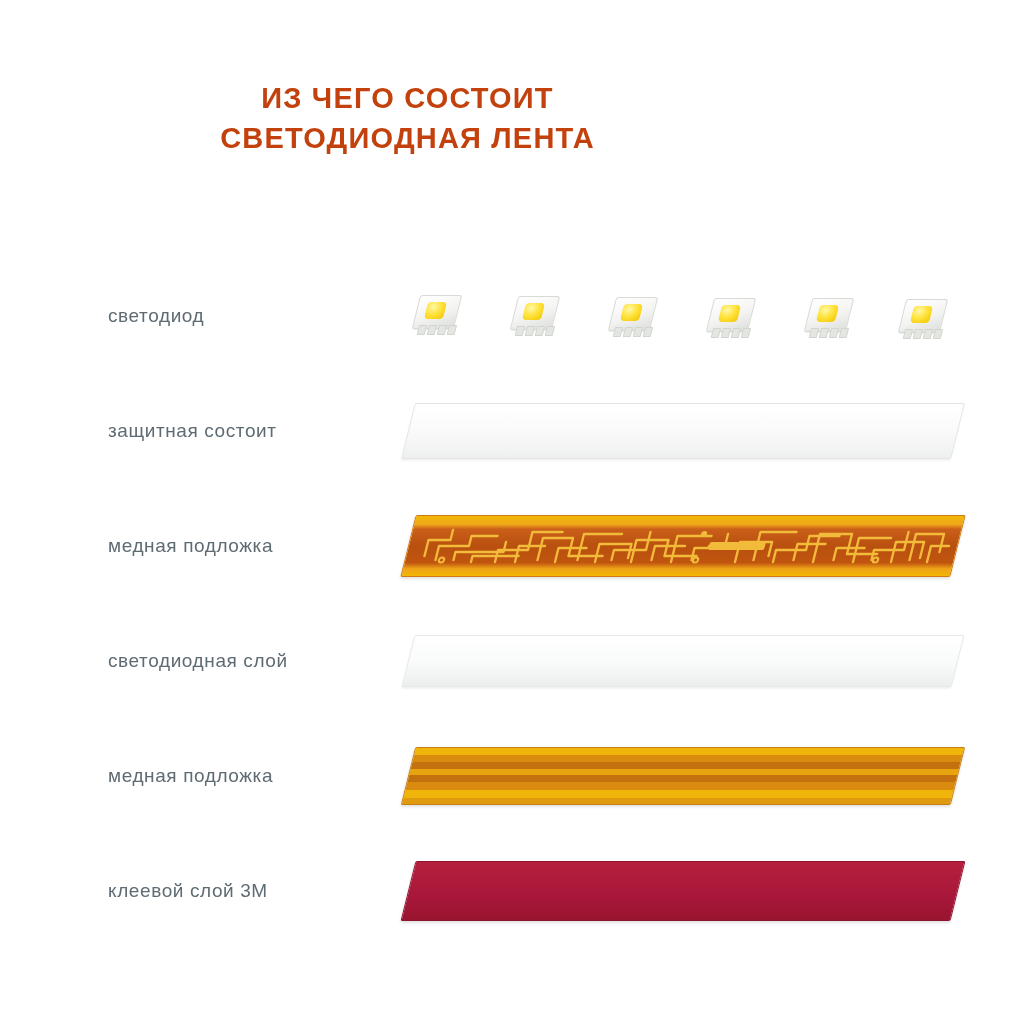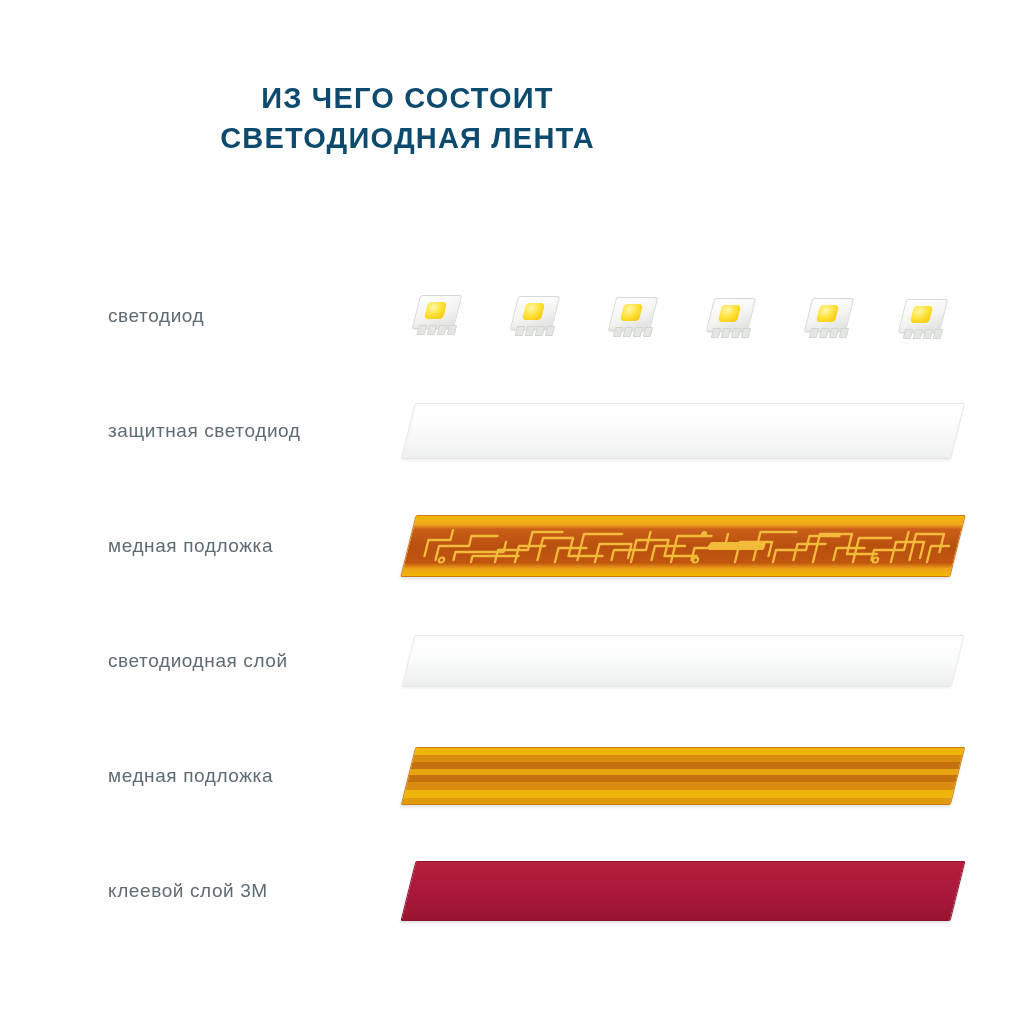--- a/index.html
+++ b/index.html
@@ -22,21 +22,21 @@
     height: 1024px;
   }
 
   
   .title {
     position: absolute;
     top: 78px;
     left: 0;
     width: 815px;
     text-align: center;
-    color: #0c4a6e;
+    color: #c2410c;
     font-size: 29px;
     font-weight: bold;
     letter-spacing: 1.2px;
     line-height: 40px;
     text-transform: uppercase;
   }
   .title .line2 { display: block; }
 
   
   .rows {
@@ -254,21 +254,21 @@
                 <div class="pin" style="left:10px;"></div>
               <div class="pin" style="left:20px;"></div>
                 <div class="pin" style="left:30px;"></div>
             </div>
           </div>
         </div>
       </div>
     </div>
 
     <div class="row">
-      <div class="row-label">защитная светодиод</div>
+      <div class="row-label">защитная состоит</div>
       <div class="row-art">
         <div class="layer layer-white"></div>
       </div>
     </div>
 
     <div class="row">
       <div class="row-label">медная подложка</div>
       <div class="row-art">
         <div class="layer layer-pcb">
           <svg width="548" height="60" viewBox="0 0 548 60">

